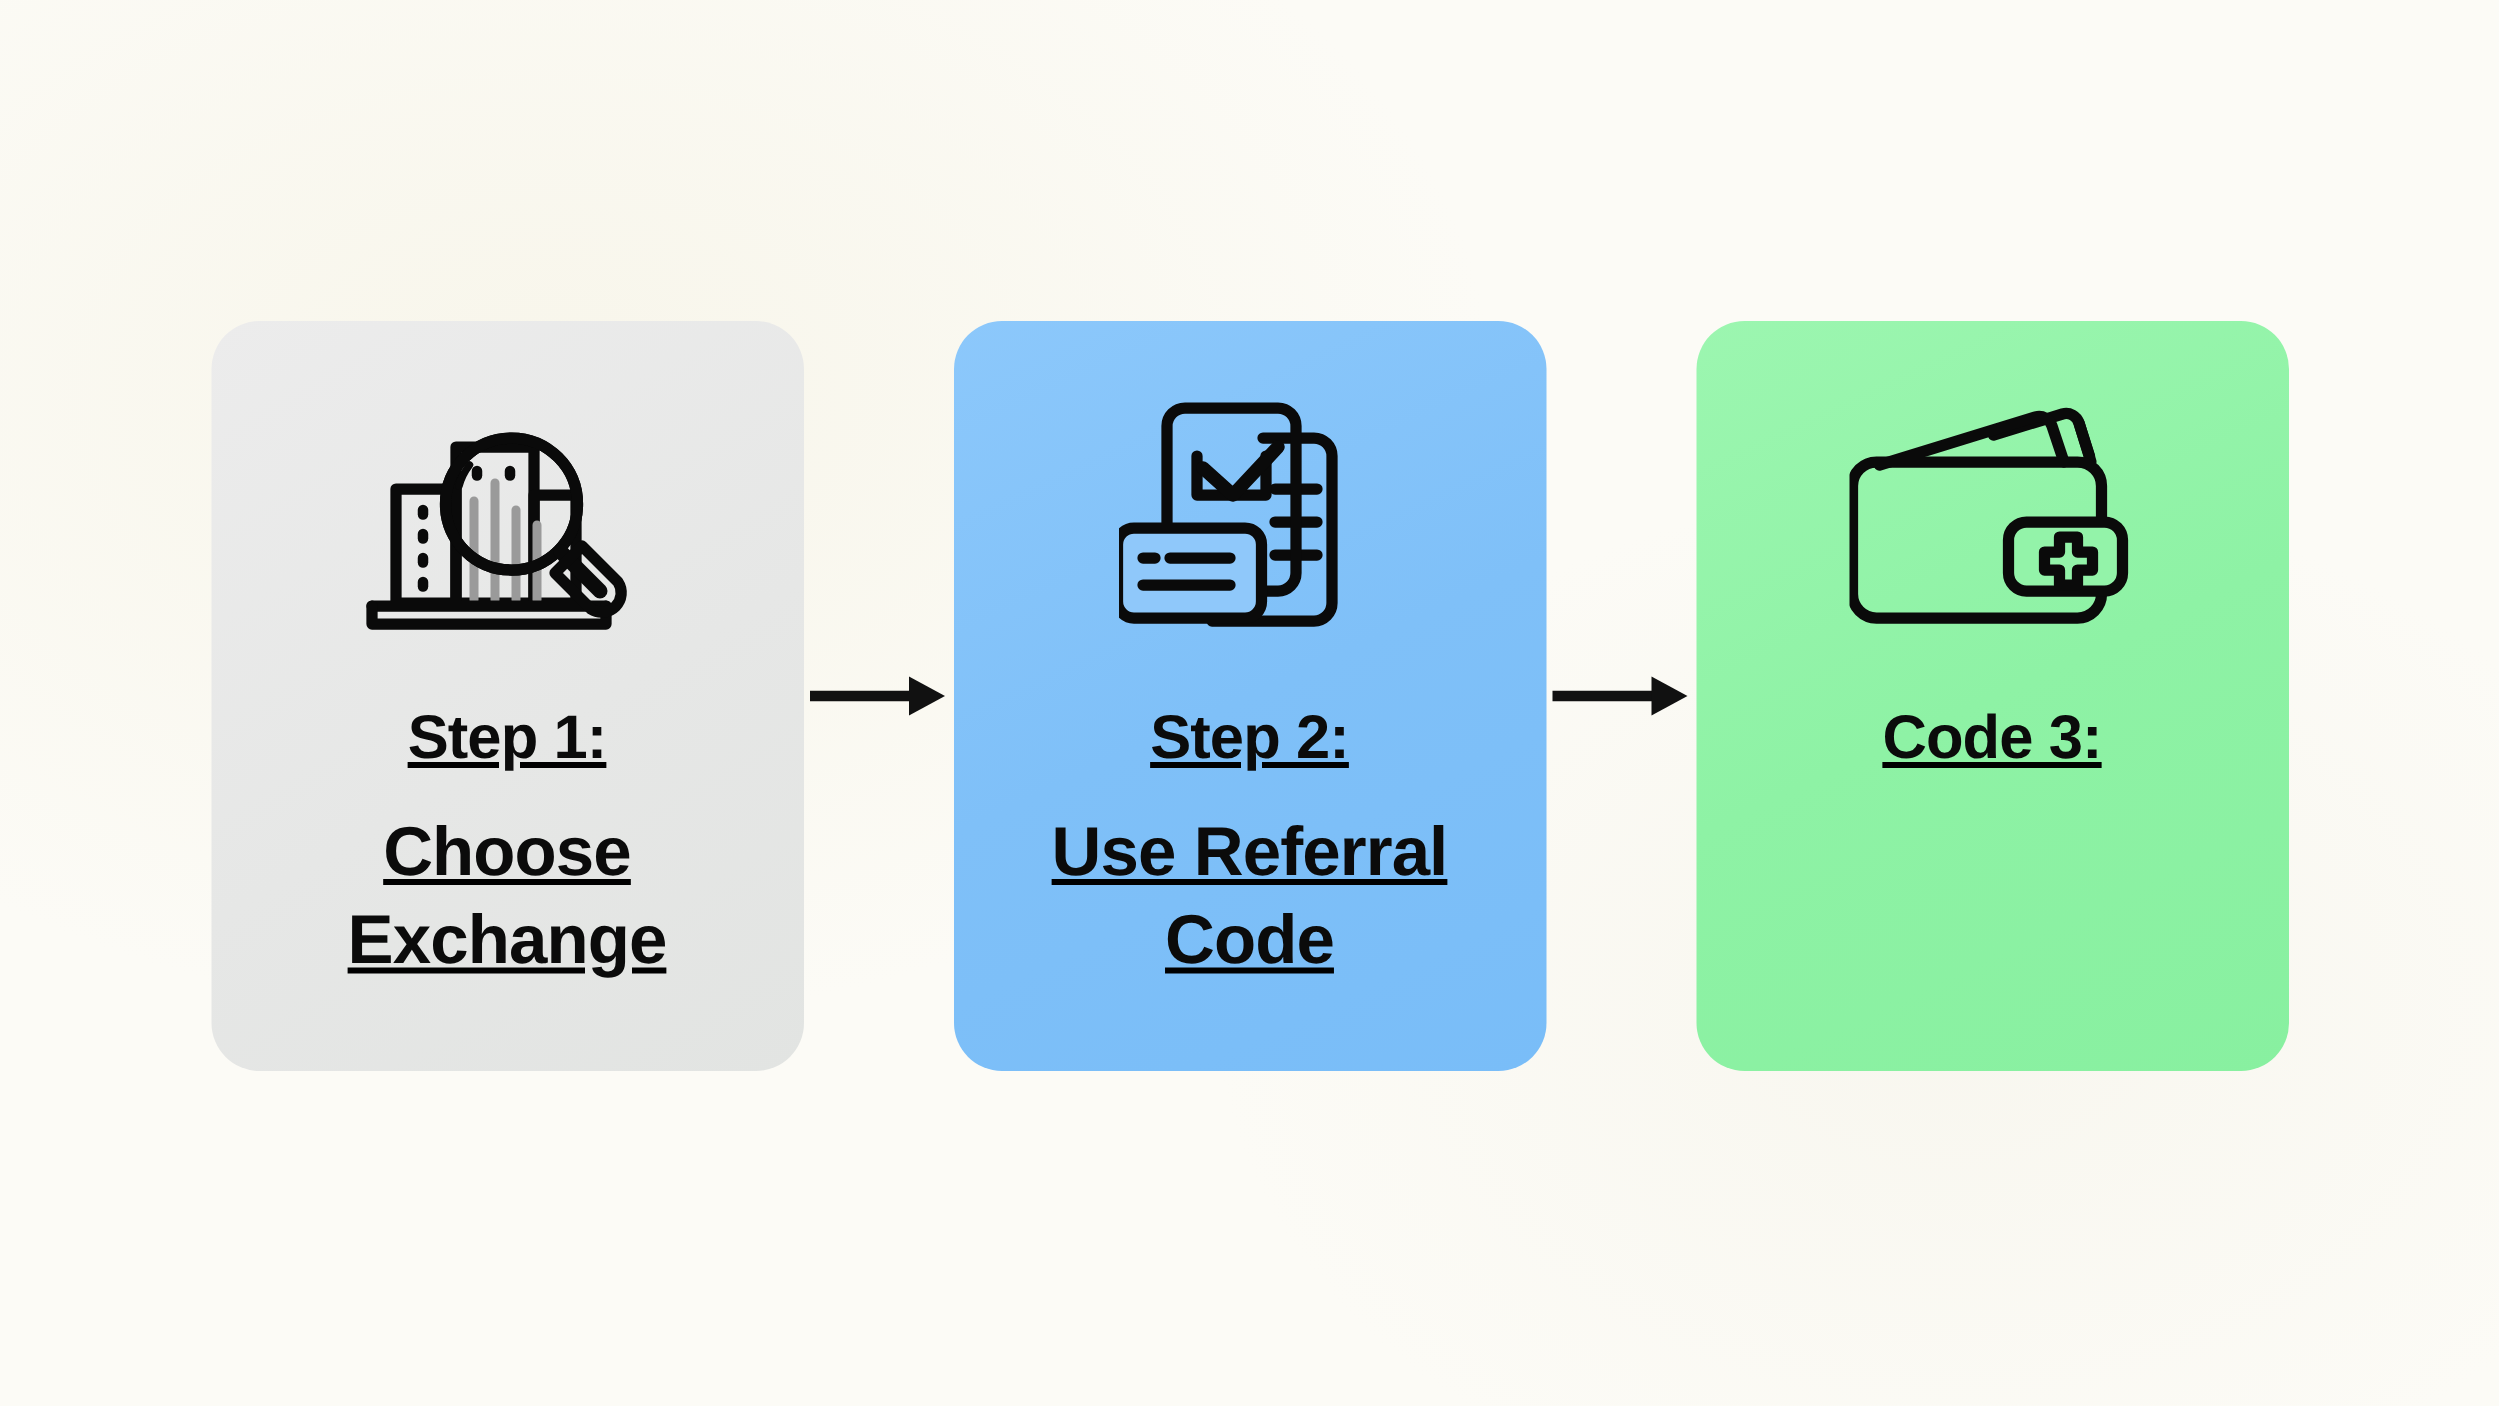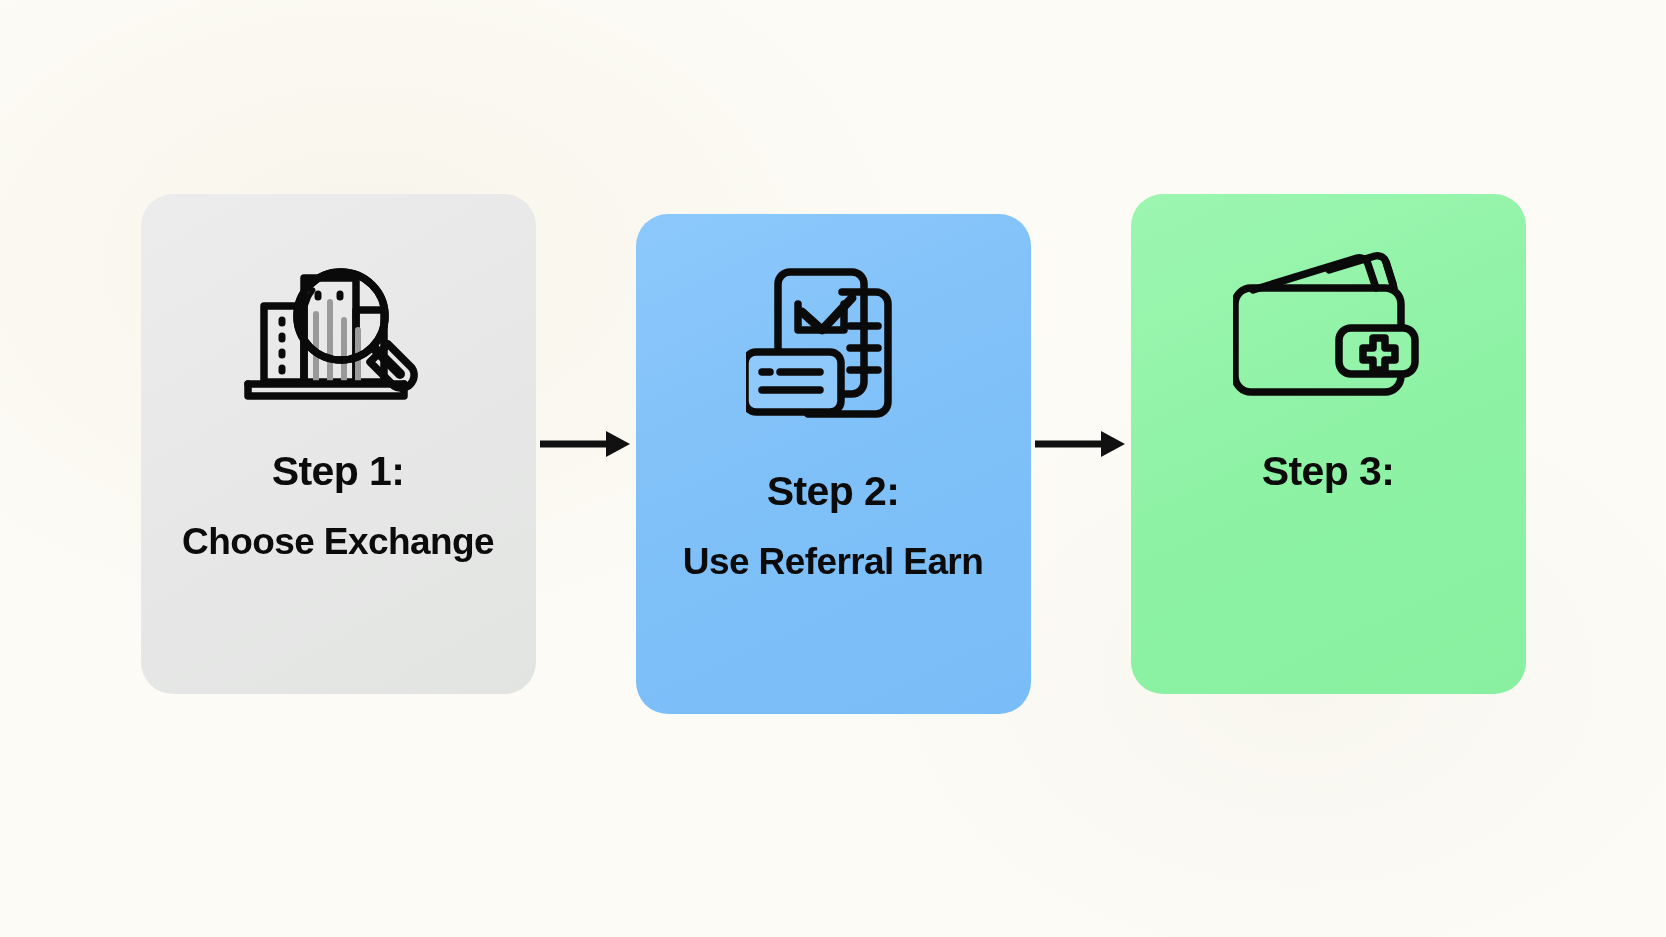--- a/index.html
+++ b/index.html
@@ -21,23 +21,24 @@
     left:0; top:0;
     width:1666px; height:937px;
     display:flex;
     align-items:center;
     justify-content:center;
     gap:0;
   }
 
   .rail {
     display:flex;
-    align-items:center;
+    align-items:flex-end;
     justify-content:center;
     margin-top:-50px;
+    text-decoration:underline;
   }
 
   .card {
     width:395px;
     height:500px;
     border-radius:32px;
     display:flex;
     flex-direction:column;
     align-items:center;
     position:relative;
@@ -78,21 +79,21 @@
     font-size:41px;
     font-weight:700;
     letter-spacing:-0.6px;
     color:#0B0B0B;
     line-height:1.12;
     text-align:center;
     margin-bottom:24px;
   }
 
   .step-desc {
-    font-size:37px;
+    font-size:46px;
     font-weight:700;
     letter-spacing:-0.6px;
     color:#0B0B0B;
     line-height:1.28;
     text-align:center;
     max-width:320px;
   }
 
   .connector {
     flex:0 0 auto;
@@ -181,21 +182,21 @@
           <path d="M56 48 l20 18 l30 -32" stroke-width="9"></path>
 
           <path d="M10 88 h74 a11 11 0 0 1 11 11 v38 a11 11 0 0 1 -11 11 h-74 a11 11 0 0 1 -11 -11 v-38 a11 11 0 0 1 11 -11 z" fill="#8FC8FA"></path>
           <path d="M16 108 h8"></path>
           <path d="M34 108 h40"></path>
           <path d="M16 126 h58"></path>
         </svg>
       </div>
       <div class="labels">
         <div class="step-title">Step 2:</div>
-        <div class="step-desc">Use Referral Earn</div>
+        <div class="step-desc">Use Referral Code</div>
       </div>
     </div>
 
     <div class="connector">
       <svg width="96" height="30" viewBox="0 0 96 30" fill="none">
         <path d="M2 15 H72" stroke="#111111" stroke-width="7" stroke-linecap="butt"></path>
         <path d="M68 2 L92 15 L68 28 Z" fill="#111111"></path>
       </svg>
     </div>
 
@@ -208,18 +209,18 @@
 
           <path d="M20 44 l104 -32 a9 9 0 0 1 11 6 l8 24"></path>
 
           <path d="M18 42 h134 a16 16 0 0 1 16 16 v72 a16 16 0 0 1 -16 16 h-134 a16 16 0 0 1 -16 -16 v-72 a16 16 0 0 1 16 -16 z"></path>
 
           <path d="M118 82 h52 a12 12 0 0 1 12 12 v22 a12 12 0 0 1 -12 12 h-52 a12 12 0 0 1 -12 -12 v-22 a12 12 0 0 1 12 -12 z" fill="#93F3A9"></path>
           <path d="M140 92 h12 v10 h10 v12 h-10 v10 h-12 v-10 h-10 v-12 h10 z"></path>
         </svg>
       </div>
       <div class="labels">
-        <div class="step-title">Step 3:</div>
+        <div class="step-title">Code 3:</div>
       </div>
     </div>
 
   </div>
 </div>
 
 </body></html>

